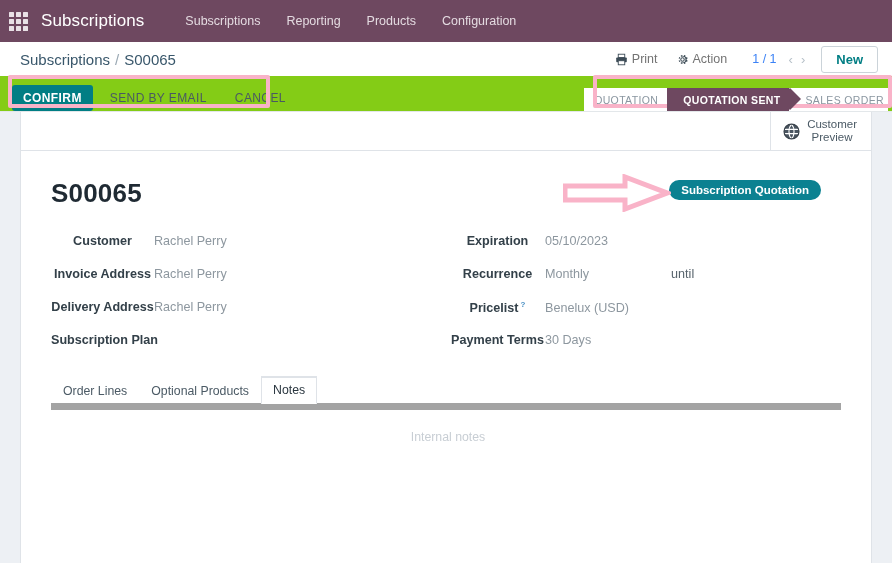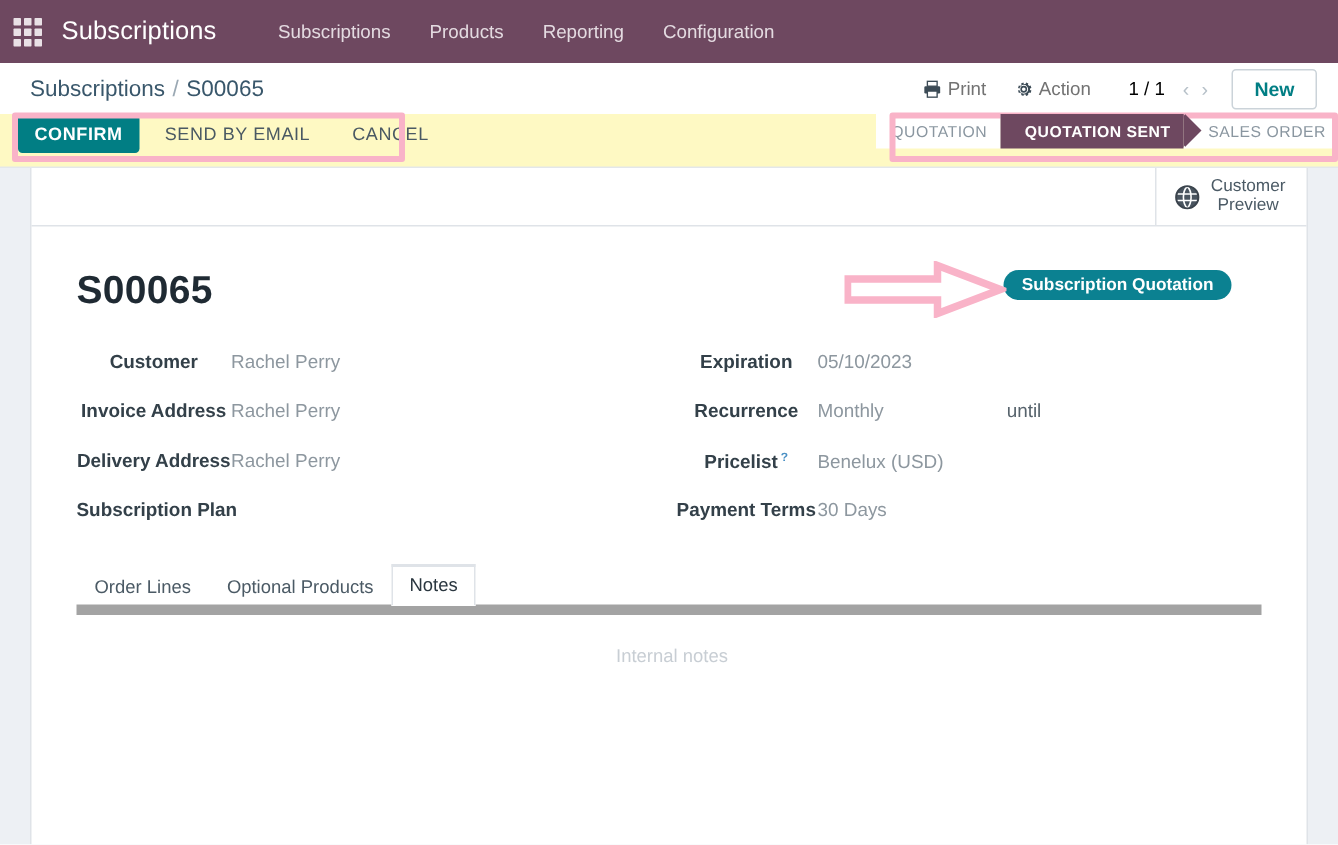--- a/index.html
+++ b/index.html
@@ -88,21 +88,21 @@
     color: #737373;
     display: flex;
     align-items: center;
     gap: 4px;
     padding: 4px 9px;
     cursor: pointer;
     white-space: nowrap;
   }
   .pager {
     font-size: 12.5px;
-    color: #000000;
+    color: #3b82f6;
     margin: 0 8px 0 16px;
     white-space: nowrap;
     text-align: right;
   }
   .pager-arrow {
     color: #b6c0c8;
     font-size: 13px;
     padding: 2px 4px;
     cursor: pointer;
     user-select: none;
@@ -116,23 +116,23 @@
     padding: 5px 14px;
     border-radius: 3px;
     margin-left: 12px;
     cursor: pointer;
     font-family: "Liberation Sans", sans-serif;
   }
 
   
   .cp-bottom {
     height: 36px;
-    background: #fef9c3;
-    display: flex;
-    align-items: flex-start;
+    background: #84cc16;
+    display: flex;
+    align-items: flex-end;
     padding: 0 0 0 12px;
     box-sizing: border-box;
     border-bottom: 1px solid #e3e7ea;
     position: relative;
   }
   .action-group {
     display: flex;
     align-items: center;
     gap: 0;
   }
@@ -425,22 +425,22 @@
       <i></i>
       <i></i>
       <i></i>
       <i></i>
       <i></i>
       <i></i>
       <i></i>
   </div>
   <div class="brand">Subscriptions</div>
   <div class="menu-item">Subscriptions</div>
+  <div class="menu-item">Reporting</div>
   <div class="menu-item">Products</div>
-  <div class="menu-item">Reporting</div>
   <div class="menu-item">Configuration</div>
 </div>
 
 <div class="cp-top">
   <div class="breadcrumb">
     <span class="bc-link">Subscriptions</span>
     <span class="bc-sep">/</span>
     <span class="bc-current">S00065</span>
   </div>
 

